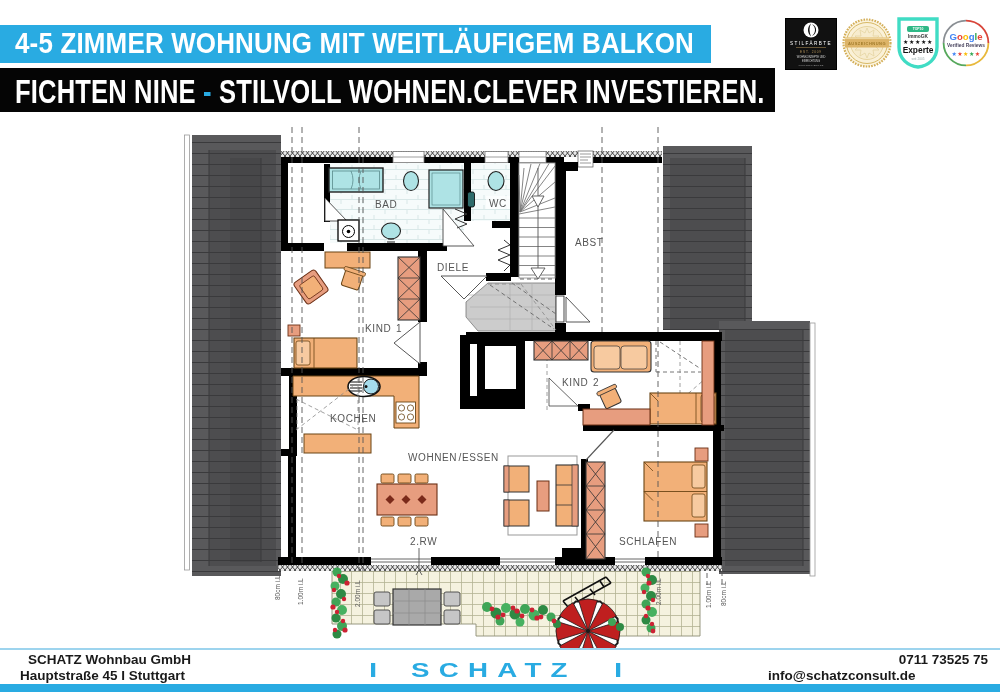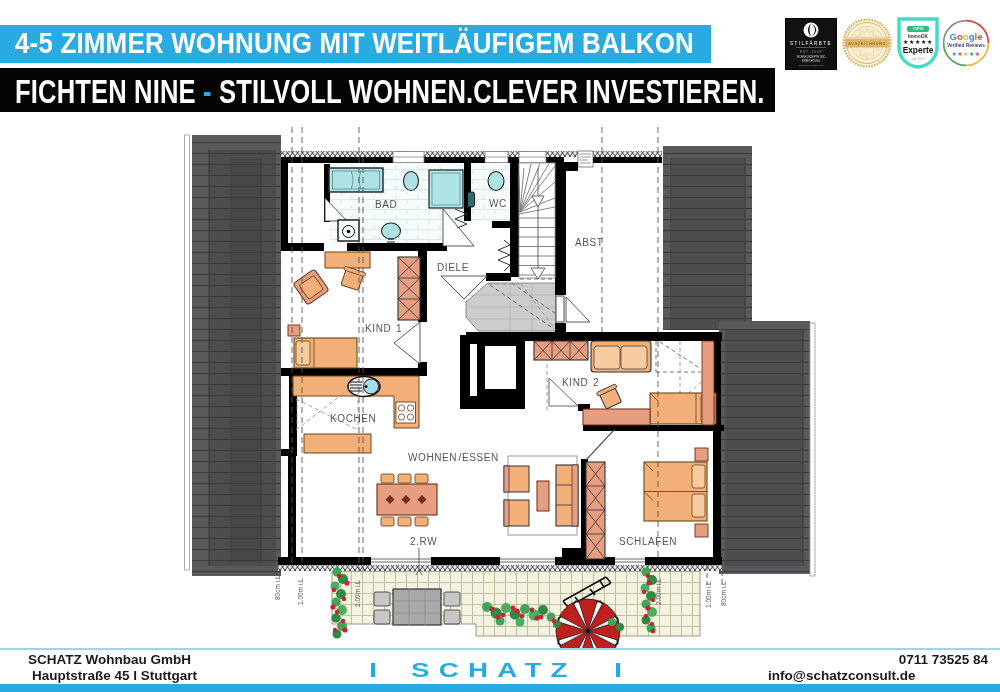--- a/index.html
+++ b/index.html
@@ -529,23 +529,23 @@
 <g>
       <text x="410" y="545" font-size="10" fill="#555" letter-spacing="0.6" font-family="Liberation Sans">2.RW</text>
 <path d="M419 548 L419 571 M416 575 L419 570 L422 575" stroke="#555" stroke-width="0.9" fill="none"></path>
     </g>
 </svg>
 
 <div class="abs" style="left:0;top:648px;width:1000px;height:44px;background:#fff;border-top:2px solid #9dd4ee;"></div>
 
 <div class="abs" style="left:14px;top:652px;font-size:13.5px;font-weight:bold;color:#1a1a1a;margin-left:14px;">SCHATZ Wohnbau GmbH</div>
 
-<div class="abs" style="left:26px;top:668px;font-size:13.5px;font-weight:bold;color:#1a1a1a;padding-left:6px;">Hauptstraße 45 I Stuttgart</div>
-
-<div class="abs" style="left:768px;top:652px;width:220px;text-align:right;font-size:13.5px;font-weight:bold;color:#1a1a1a;">0711 73525 84</div>
+<div class="abs" style="left:14px;top:668px;font-size:13.5px;font-weight:bold;color:#1a1a1a;padding-left:6px;">Hauptstraße 45 I Stuttgart</div>
+
+<div class="abs" style="left:768px;top:652px;width:220px;text-align:right;font-size:13.5px;font-weight:bold;color:#1a1a1a;">0711 73525 75</div>
 
 <div class="abs" style="left:768px;top:668px;width:220px;text-align:left;font-size:13.5px;font-weight:bold;color:#1a1a1a;">info@schatzconsult.de</div>
 
 <div class="abs" style="left:369px;top:658px;font-size:21px;font-weight:bold;color:#29abe2;transform:scaleX(1.4);transform-origin:0 0;">I</div>
 <div class="abs" style="left:411px;top:658px;font-size:21px;font-weight:bold;color:#29abe2;letter-spacing:7px;transform:scaleX(1.32);transform-origin:0 0;white-space:nowrap;">SCHATZ</div>
 <div class="abs" style="left:614px;top:658px;font-size:21px;font-weight:bold;color:#29abe2;transform:scaleX(1.4);transform-origin:0 0;">I</div>
 
 <div class="abs" style="left:0;top:684px;width:1000px;height:8px;background:#29abe2;"></div>
 
 </body></html>

